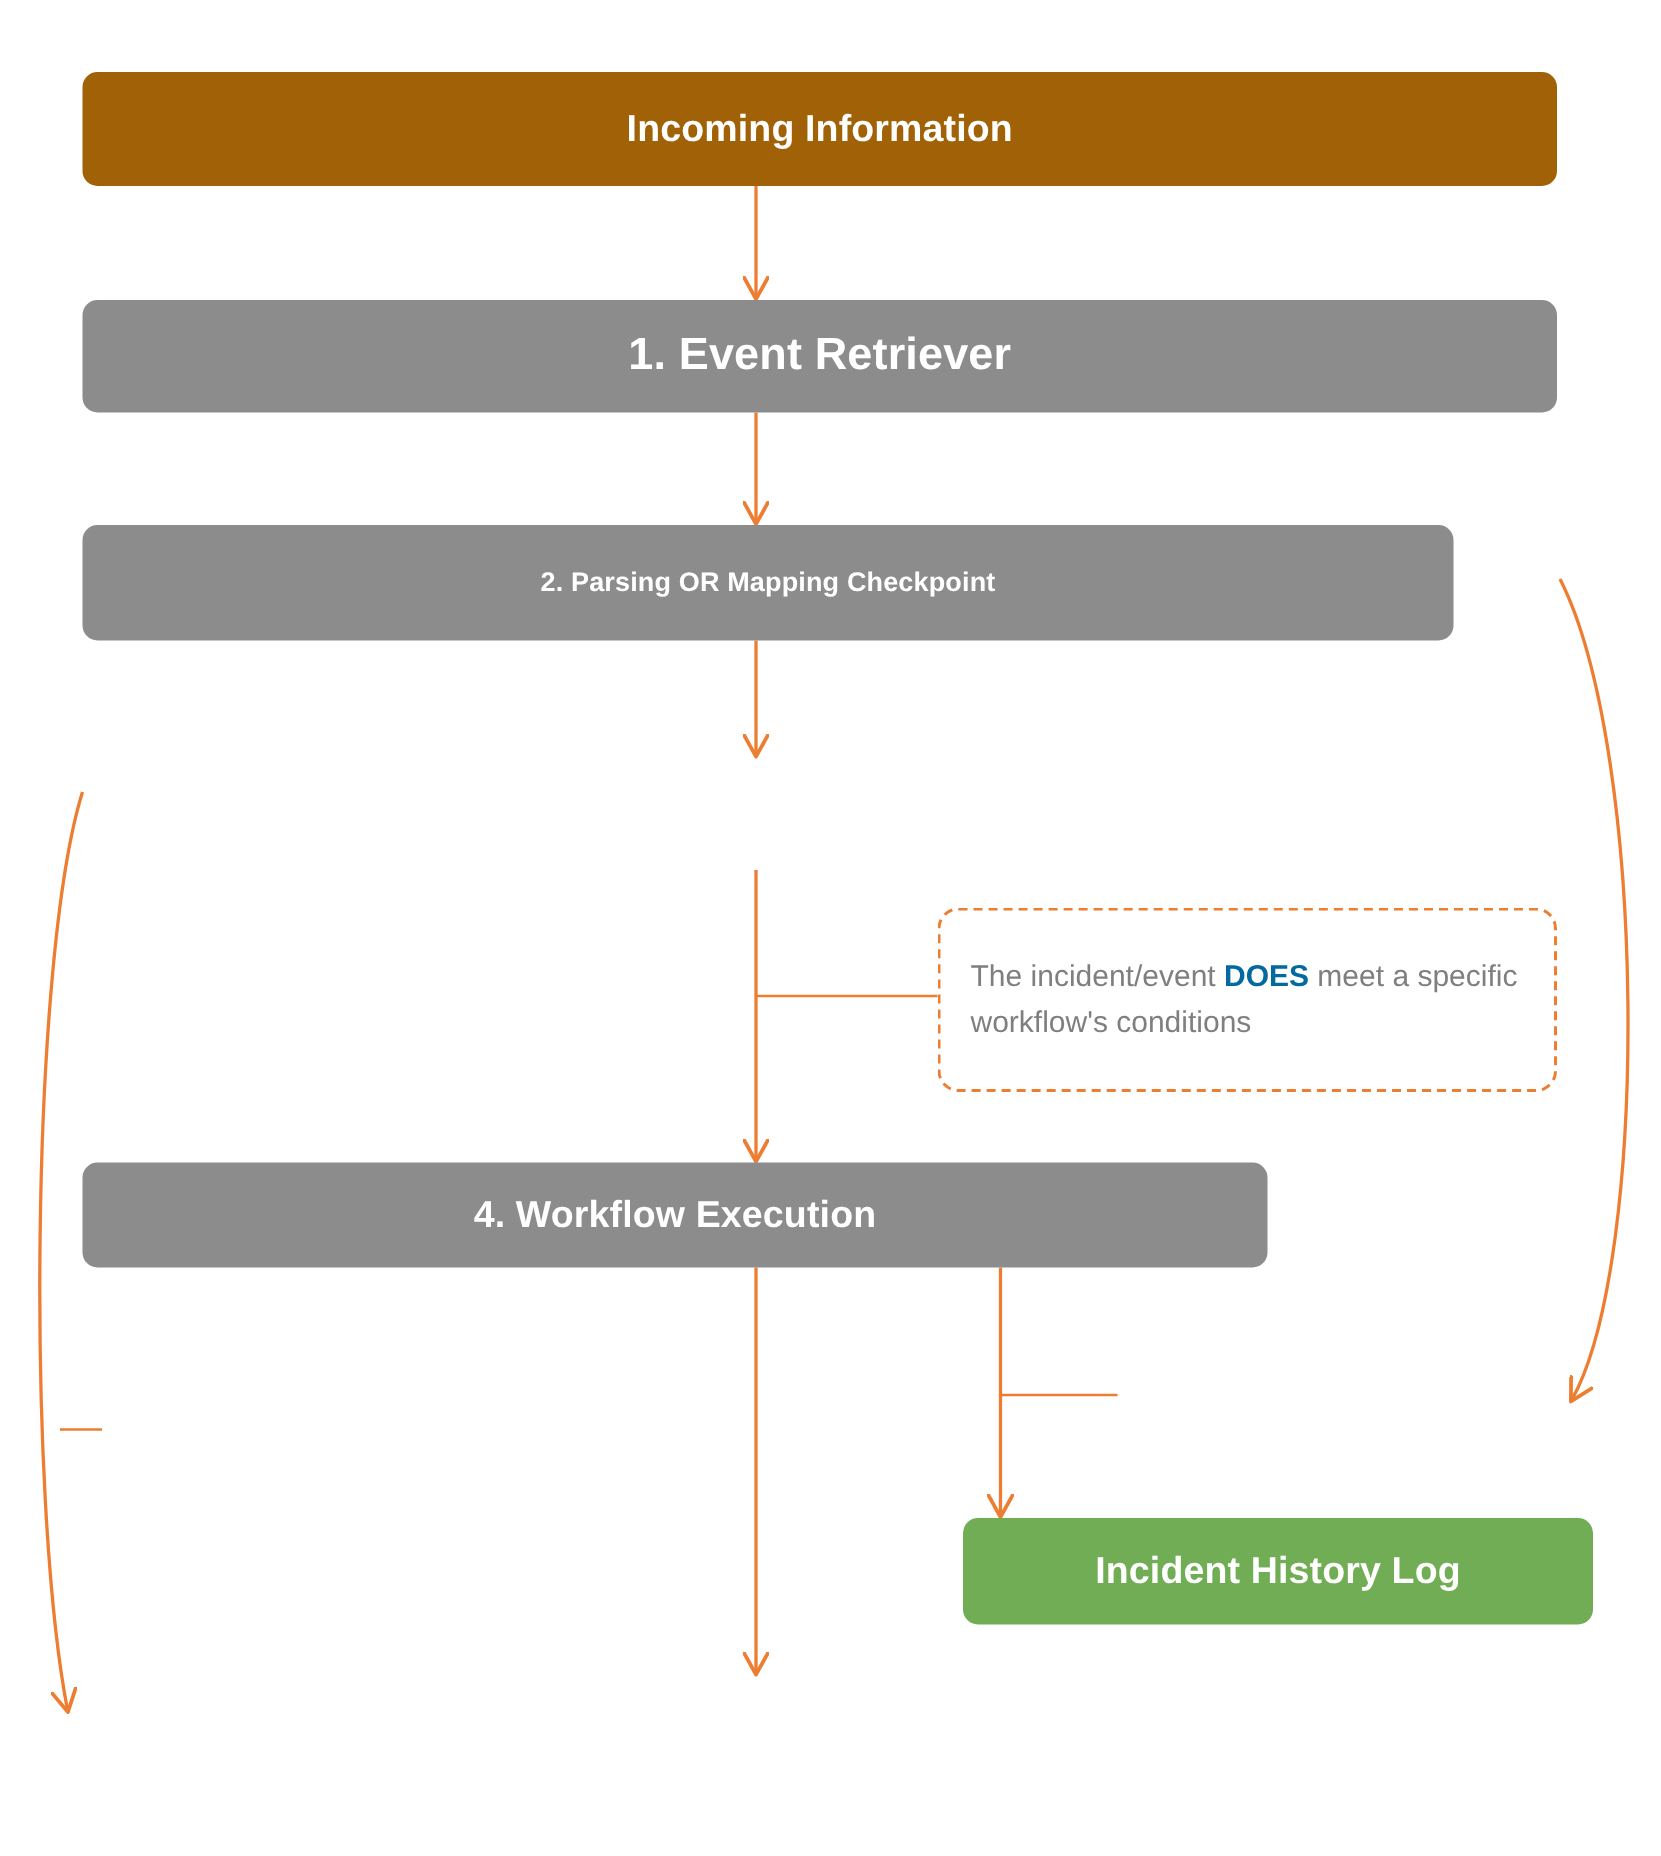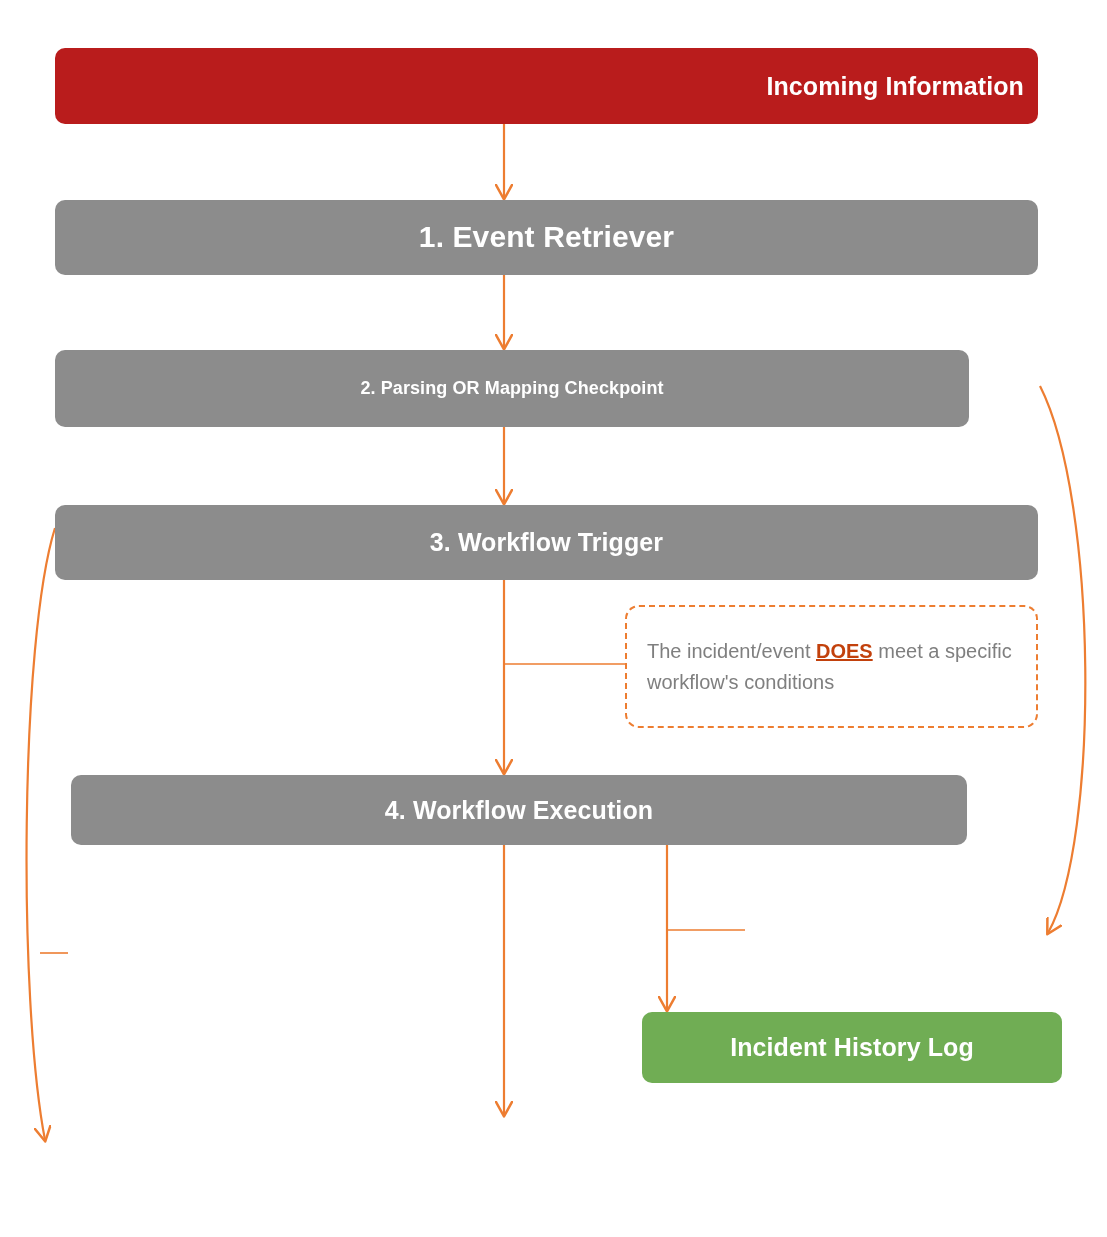--- a/index.html
+++ b/index.html
@@ -25,21 +25,21 @@
     align-items: center;
     justify-content: center;
     text-align: center;
     border-radius: 10px;
     color: #ffffff;
     font-weight: bold;
     letter-spacing: 0.1px;
     line-height: 1.15;
     z-index: 3;
   }
-  .node.blue   { background: #b91c1c; justify-content: flex-end; }
+  .node.blue   { background: #a16207; }
   .node.gray   { background: #8c8c8c; }
   .node.green  { background: #70ad54; }
 
   .node-label {
     display: block;
     padding: 0 14px;
   }
 
   .note {
     position: absolute;
@@ -52,21 +52,21 @@
     line-height: 1.55;
     display: flex;
     align-items: center;
     z-index: 3;
   }
   .note-text {
     display: block;
     padding: 0 20px;
     width: 100%;
   }
-  .note-text b { color: #c2410c; font-weight: bold; text-decoration: underline; }
+  .note-text b { color: #0369a1; font-weight: bold; }
 
   #edges {
     position: absolute;
     left: 0;
     top: 0;
     width: 1107px;
     height: 1237px;
     z-index: 1;
     pointer-events: none;
   }
@@ -114,25 +114,22 @@
   </div>
 
   <div class="node gray" style="left:55px; top:200px; width:983px; height:75px; font-size:30px;">
     <span class="node-label">1. Event Retriever</span>
   </div>
 
   <div class="node gray" style="left:55px; top:350px; width:914px; height:77px; font-size:18px;">
     <span class="node-label">2. Parsing OR Mapping Checkpoint</span>
   </div>
 
-  <div class="node gray" style="left:55px; top:505px; width:983px; height:75px; font-size:25px;">
-    <span class="node-label">3. Workflow Trigger</span>
-  </div>
 
-  <div class="node gray" style="left:55px; top:775px; width:896px; height:70px; font-size:25px;margin-left:16px;">
+  <div class="node gray" style="left:55px; top:775px; width:790px; height:70px; font-size:25px;">
     <span class="node-label">4. Workflow Execution</span>
   </div>
 
   <div class="node green" style="left:642px; top:1012px; width:420px; height:71px; font-size:25px;">
     <span class="node-label">Incident History Log</span>
   </div>
 
 
   <div class="note" style="left:625px; top:605px; width:413px; height:123px;">
     <span class="note-text"><span>The incident/event </span><b>DOES</b><span> meet a specific workflow's conditions</span></span>

